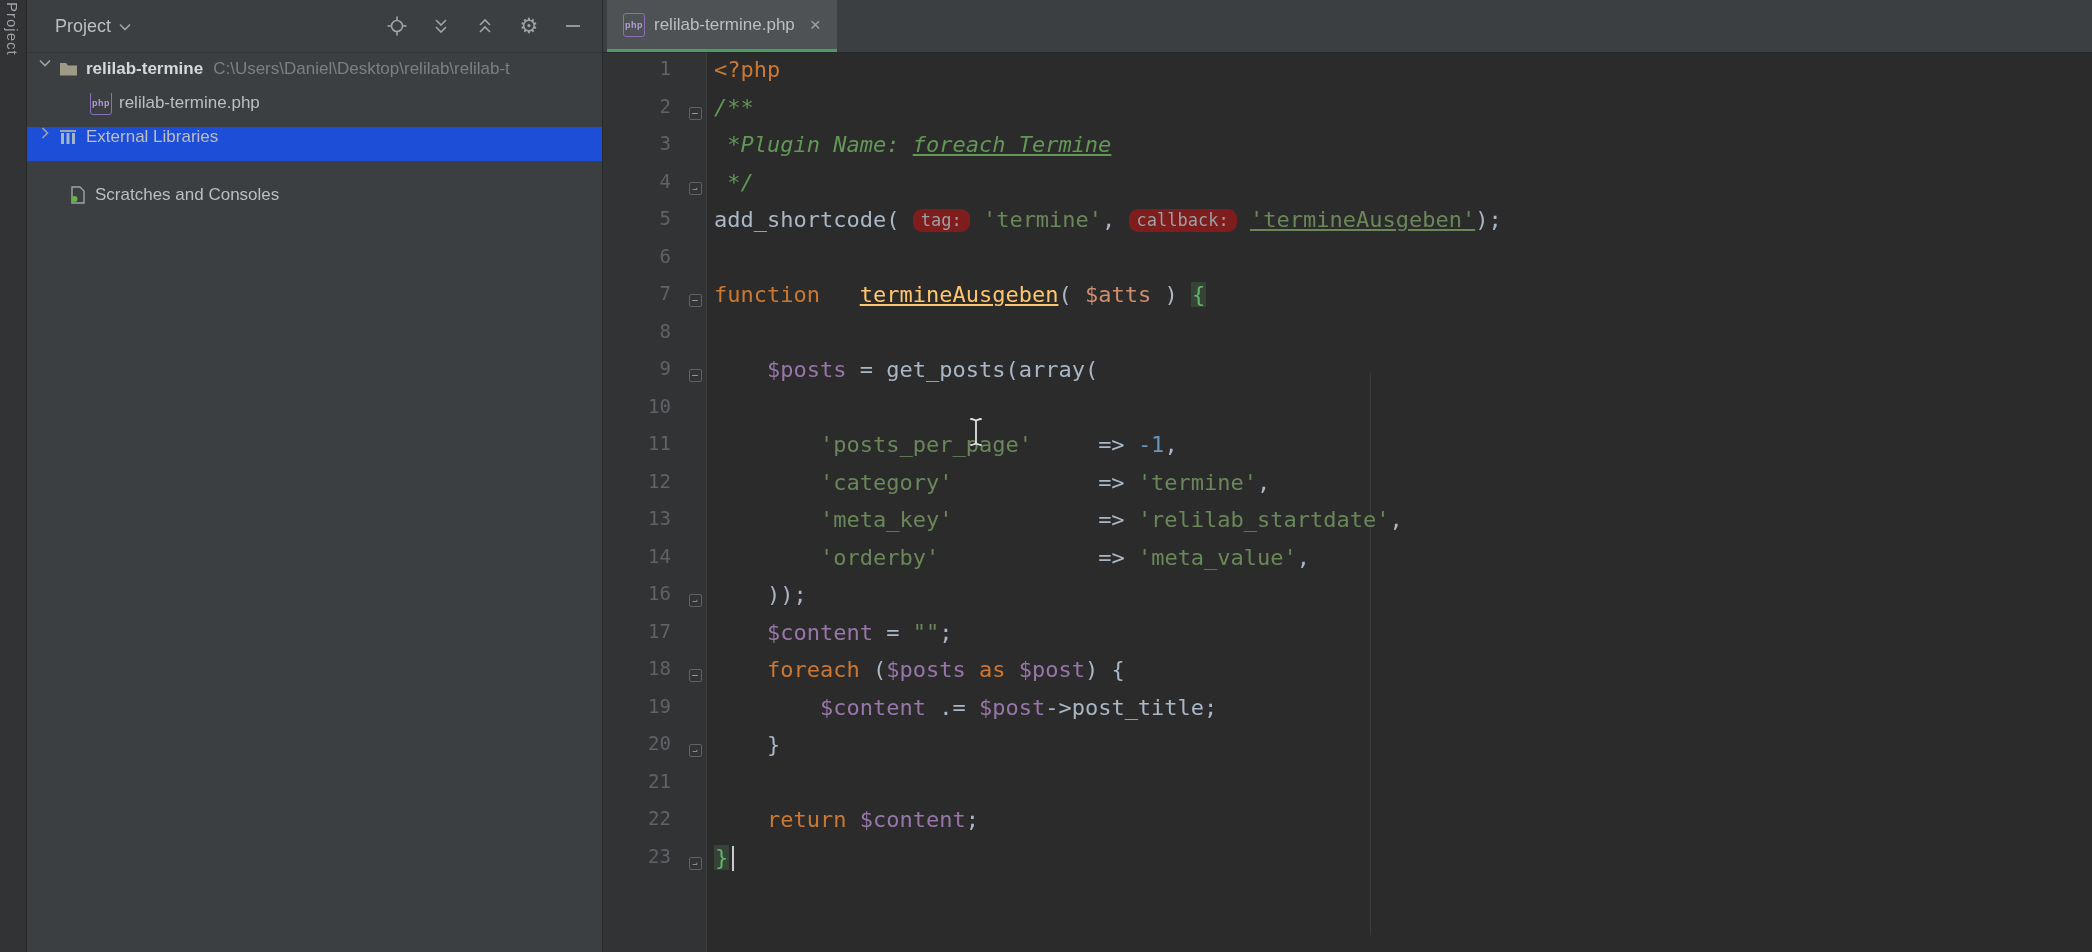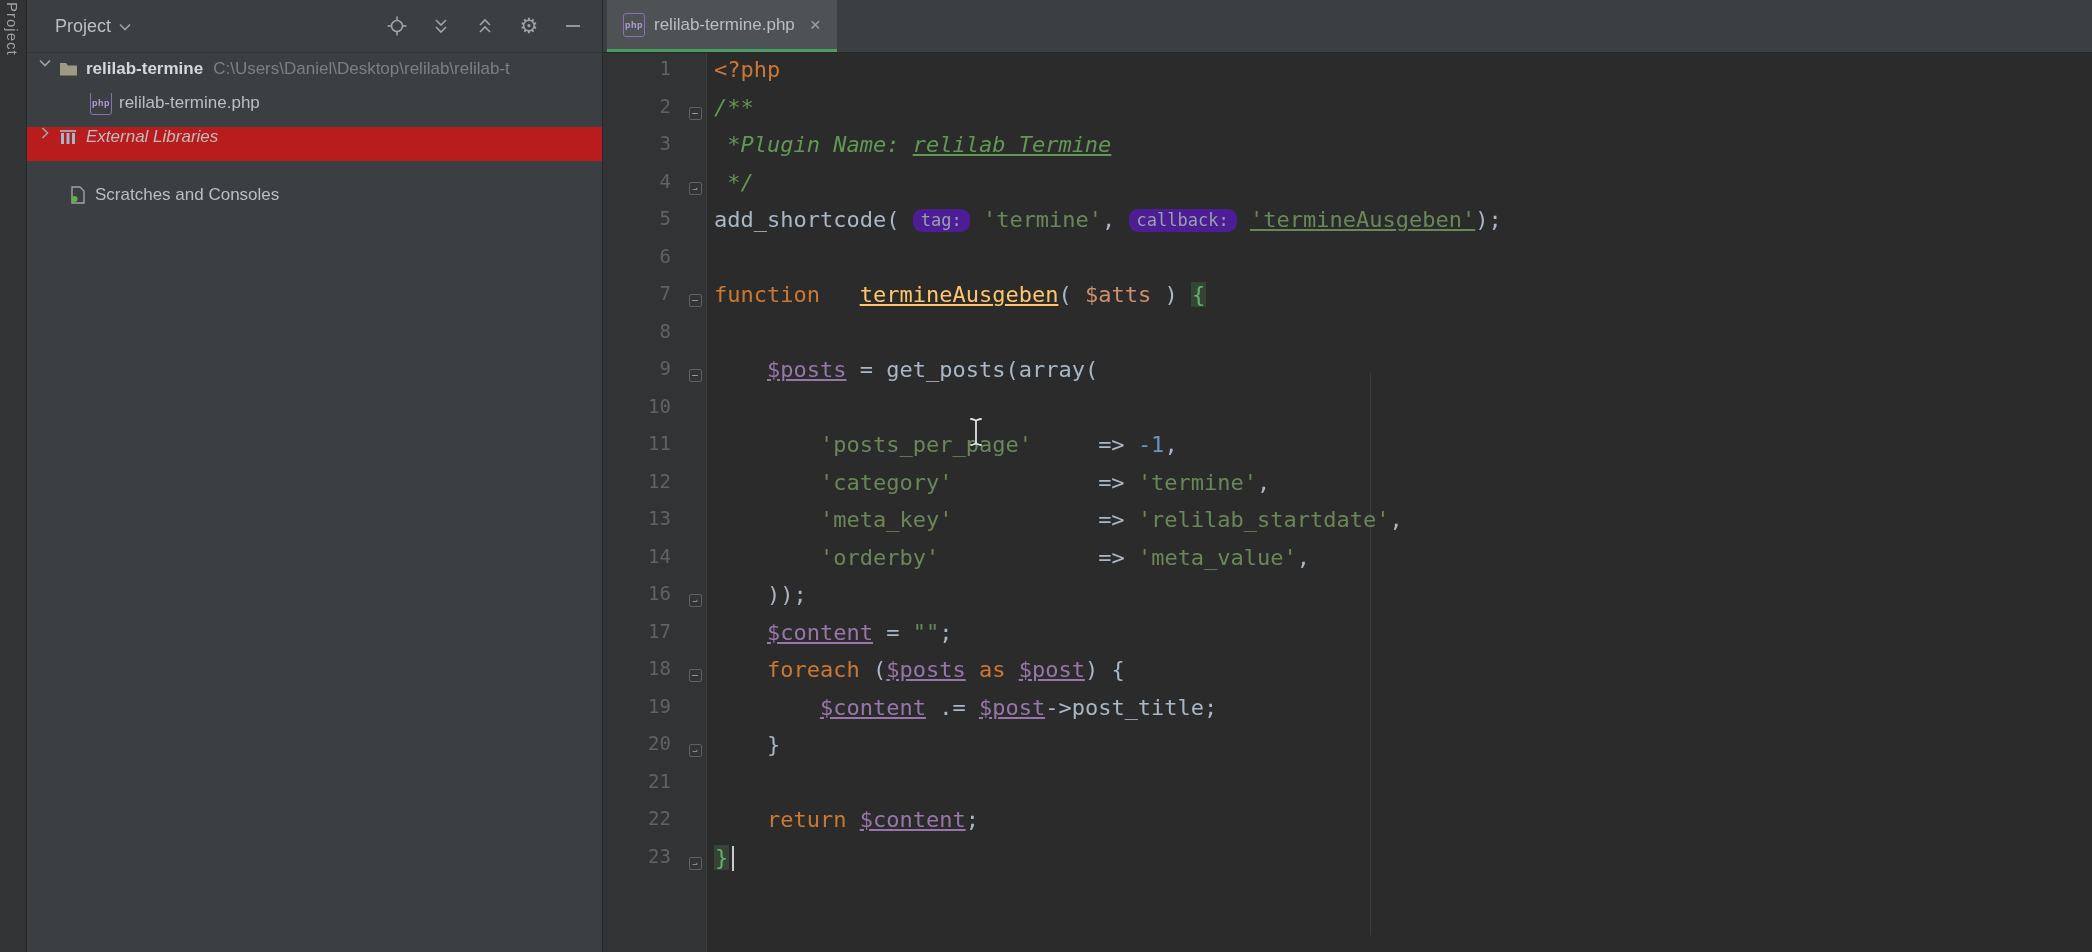--- a/index.html
+++ b/index.html
@@ -16,21 +16,21 @@
   .panel-toolbar { height:53px; flex:none; display:flex; align-items:center; padding:0 14px 0 28px; border-bottom:1px solid #333639; }
   .panel-title { font-size:18px; color:#bcbec0; }
   .title-caret { margin-left:8px; }
   .tb-spacer { flex:1; }
   .tbi { width:30px; height:30px; display:flex; align-items:center; justify-content:center; border-radius:4px; margin-left:14px; }
   .tbi svg { display:block; }
   .gear-glyph { font-family:"DejaVu Sans",sans-serif; font-size:21px; color:#9fa3a7; line-height:1; }
 
   .tree { padding-top:6px; }
   .tree-row { height:34px; display:flex; align-items:flex-start; font-size:17px; color:#bcbec0; white-space:nowrap; overflow:hidden; }
-  .tree-row.selected { background:#b91c1c;font-style:italic; }
+  .tree-row.selected { background:#1d4ed8; }
   .row-l1 { padding-left:10px; }
   .row-l2 { padding-left:64px; }
   .row-l3 { padding-left:40px;margin-top:24px; }
   .tr-chevron { width:16px; flex:none; display:flex; justify-content:center; margin-right:5px; }
   .tr-icon { width:20px; height:20px; flex:none; margin-right:8px; display:flex; align-items:center; justify-content:center; }
   .tr-label-bold { font-weight:bold; color:#d5d7d9; }
   .tr-path { color:#7d7f82; margin-left:10px; }
   .php-badge { display:inline-flex; align-items:center; justify-content:center; width:22px; height:24px; border:1px solid #8a70b8; border-radius:3px; color:#b39ddb; font-size:9px; font-weight:bold; letter-spacing:.5px; flex:none; }
 
   
@@ -49,26 +49,26 @@
   .fold-col { width:24px; flex:none; display:flex; align-items:center; justify-content:center; }
   .fold-box { width:13px; height:13px; border:1px solid #5f6265; border-radius:2px; color:#9fa3a7; font:11px/11px "DejaVu Sans Mono",monospace; display:flex; align-items:center; justify-content:center; background:#313335; }
   .fold-end-glyph { display:inline-block; transform:rotate(180deg); font-size:9px; }
   .code-text { white-space:pre; font:22px "DejaVu Sans Mono",monospace; padding-left:7px; color:#a9b7c6; }
 
   .tok-k { color:#cc7832; }
   .tok-d { color:#a9b7c6; }
   .tok-s { color:#6a8759; }
   .tok-su { color:#6a8759; text-decoration:underline; }
   .tok-n { color:#6897bb; }
-  .tok-v { color:#9876aa;text-decoration:underline; }
+  .tok-v { color:#9876aa; }
   .tok-p { color:#cf8e6d; }
   .tok-c { color:#629755; font-style:italic; }
   .tok-cu { color:#629755; font-style:italic; text-decoration:underline; }
   .tok-fu { color:#ffc66d; text-decoration:underline; }
-  .tok-chip { display:inline-block; background:#4c1d95; color:#9aa1a8; font-size:17px; line-height:23px; padding:0 8px; border-radius:9px; vertical-align:1px; }
+  .tok-chip { display:inline-block; background:#7f1d1d; color:#9aa1a8; font-size:17px; line-height:23px; padding:0 8px; border-radius:9px; vertical-align:1px; }
   .tok-brace { color:#62b36c; background:rgba(90,160,100,.22); padding:0 1px; }
   .caret { display:inline-block; width:2px; height:25px; background:#c9ccce; vertical-align:middle; margin-left:3px; }
 
   .mouse-cursor { position:absolute; left:967px; top:417px; z-index:50; pointer-events:none; }
 </style>
 </head>
 <body>
 
 <div class="app">
 
@@ -191,21 +191,21 @@
           <div class="code-line">
             <span class="line-num">2</span>
             <span class="fold-col">
               <span class="fold-box">−</span>
             </span>
             <span class="code-text"><span class="tok-c">/**</span></span>
           </div>
           <div class="code-line">
             <span class="line-num">3</span>
             <span class="fold-col"></span>
-            <span class="code-text"><span class="tok-c"> *</span><span class="tok-c">Plugin Name: </span><span class="tok-cu">relilab Termine</span></span>
+            <span class="code-text"><span class="tok-c"> *</span><span class="tok-c">Plugin Name: </span><span class="tok-cu">foreach Termine</span></span>
           </div>
           <div class="code-line">
             <span class="line-num">4</span>
             <span class="fold-col">
               <span class="fold-box">
                 <span class="fold-end-glyph">⌐</span>
               </span>
             </span>
             <span class="code-text"><span class="tok-c"> */</span></span>
           </div>

